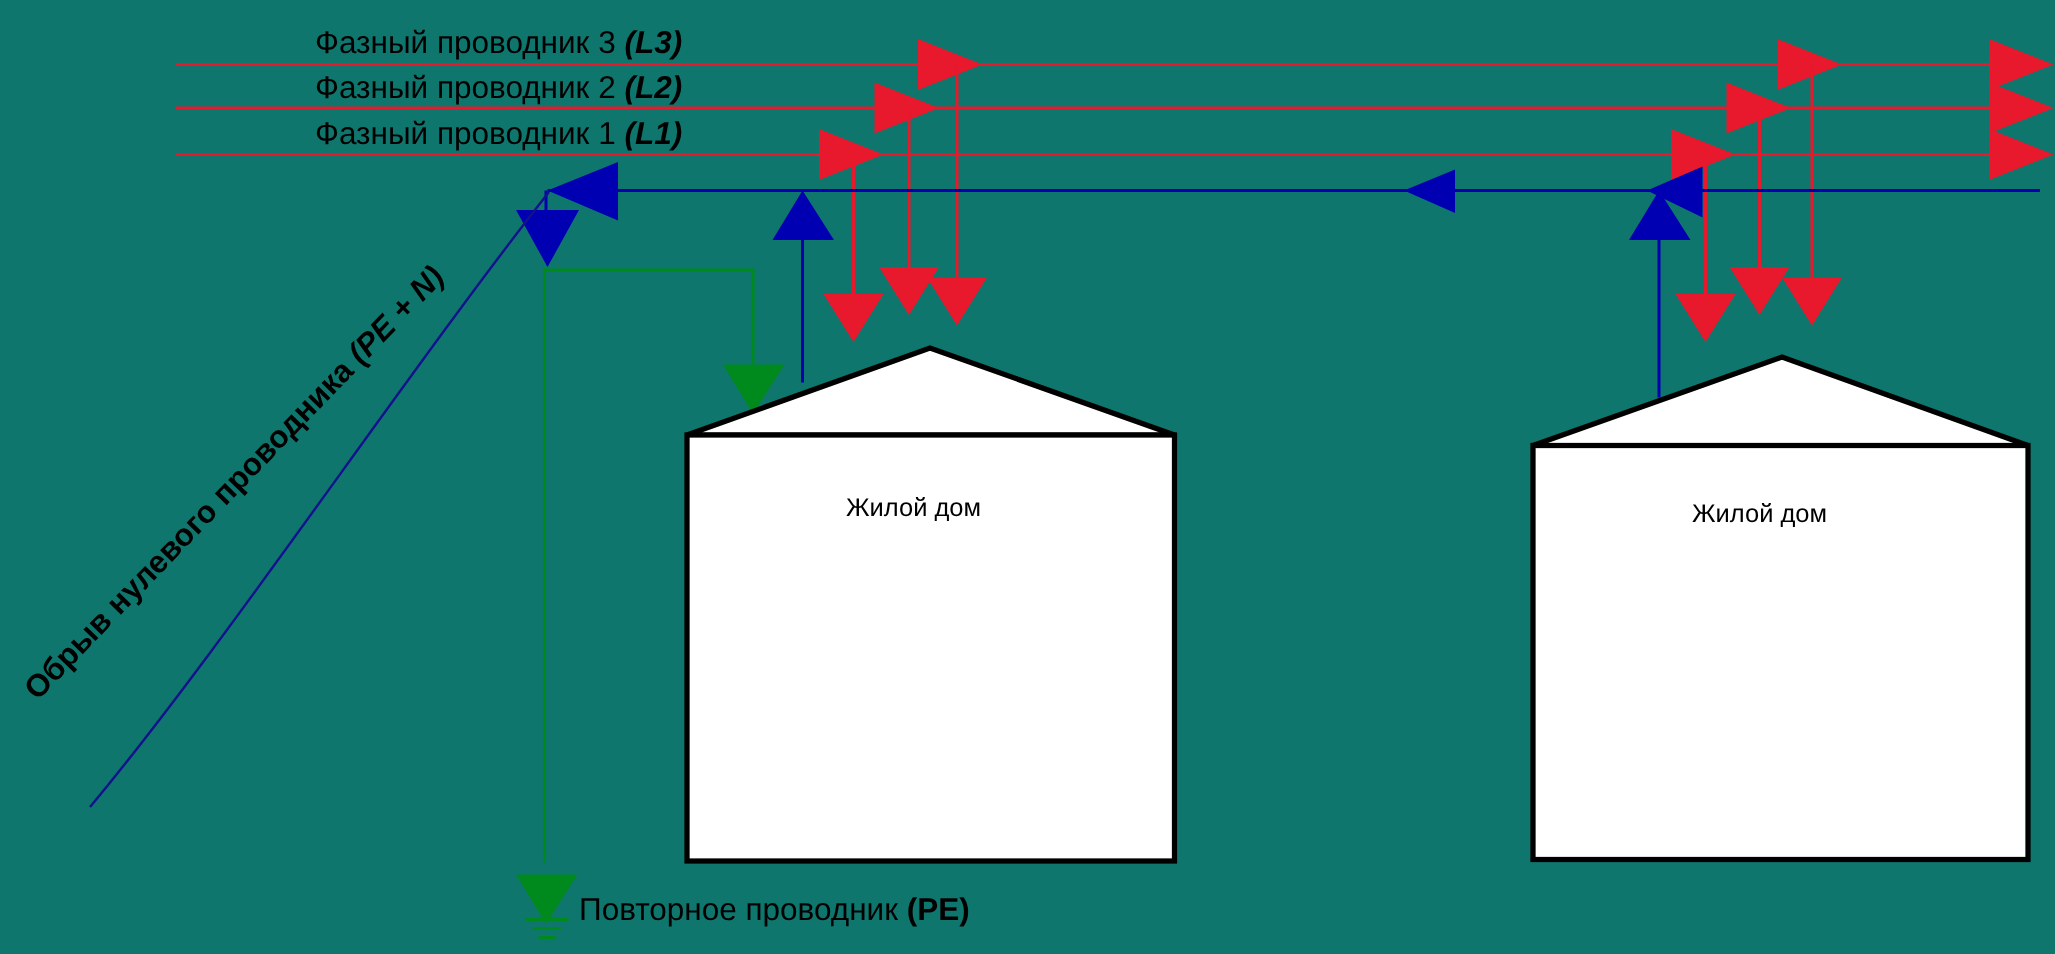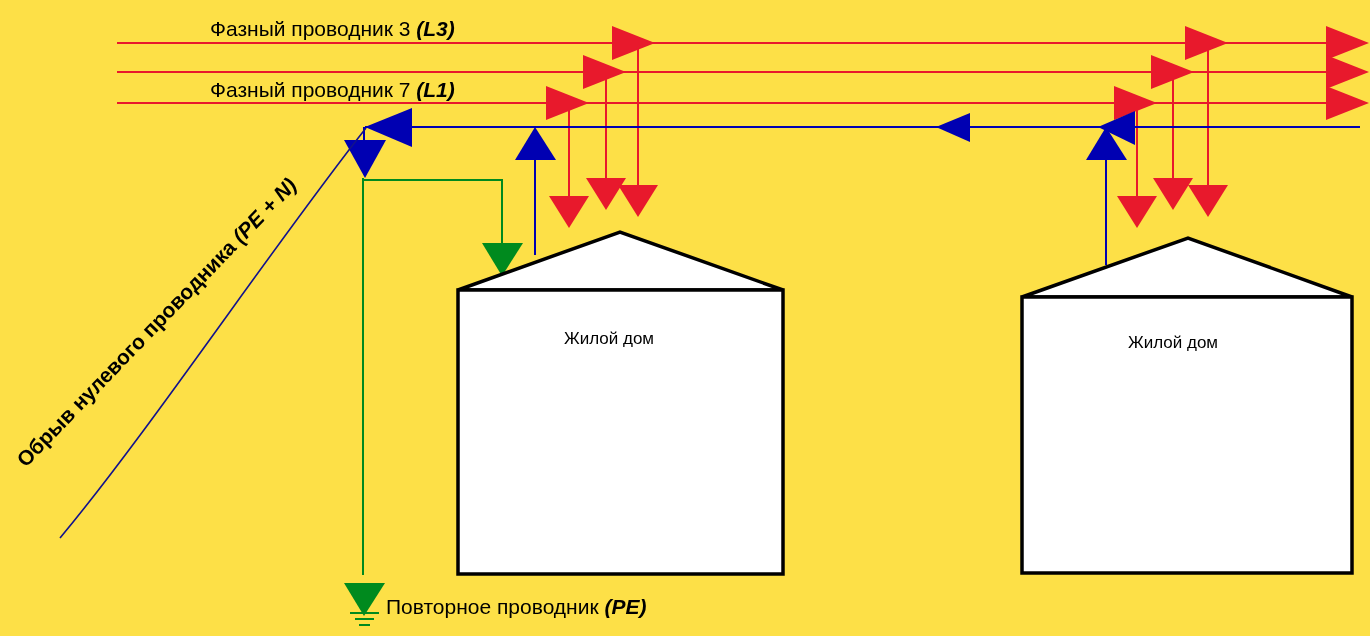--- a/index.html
+++ b/index.html
@@ -7,21 +7,21 @@
     padding: 0;
     background: #ffffff;
   }
   body {
     font-family: "Liberation Sans", sans-serif;
   }
   #diagram-root {
     position: relative;
     width: 1370px;
     height: 636px;
-    background: #fde047;
+    background: #0f766e;
     overflow: hidden;
   }
   #diagram-svg {
     position: absolute;
     left: 0;
     top: 0;
     width: 1370px;
     height: 636px;
     display: block;
   }
@@ -39,21 +39,20 @@
     font-style: italic;
     font-weight: bold;
   }
   .house-label {
     font-size: 17px;
   }
   .ground-label {
     font-size: 21px;
   }
   .ground-label .code {
-    font-style: italic;
     font-weight: bold;
   }
   #break-label {
     position: absolute;
     font-size: 21px;
     font-weight: bold;
     color: #000000;
     white-space: nowrap;
     transform-origin: 0 0;
   }
@@ -168,23 +167,27 @@
       <polygon points="1022,297 1188,238 1352,297" fill="#ffffff" stroke="#000000" stroke-width="3.5"></polygon>
       <rect x="1022" y="297" width="330" height="276" fill="#ffffff" stroke="#000000" stroke-width="3.5"></rect>
     </g>
   </svg>
 
   <div class="lbl phase-label" style="left:210px; top:18px;">
     <span>Фазный проводник 3</span>
     <span class="code">(L3)</span>
   </div>
 
+  <div class="lbl phase-label" style="left:210px; top:48px;">
+    <span>Фазный проводник 2</span>
+    <span class="code">(L2)</span>
+  </div>
 
   <div class="lbl phase-label" style="left:210px; top:79px;">
-    <span>Фазный проводник 7</span>
+    <span>Фазный проводник 1</span>
     <span class="code">(L1)</span>
   </div>
 
   <div id="break-label" style="left:12px; top:455px; transform: rotate(-46deg);">
     <span>Обрыв нулевого проводника</span>
     <span class="code">(PE + N)</span>
   </div>
 
   <div class="lbl house-label" style="left:564px; top:330px;">Жилой дом</div>
 

